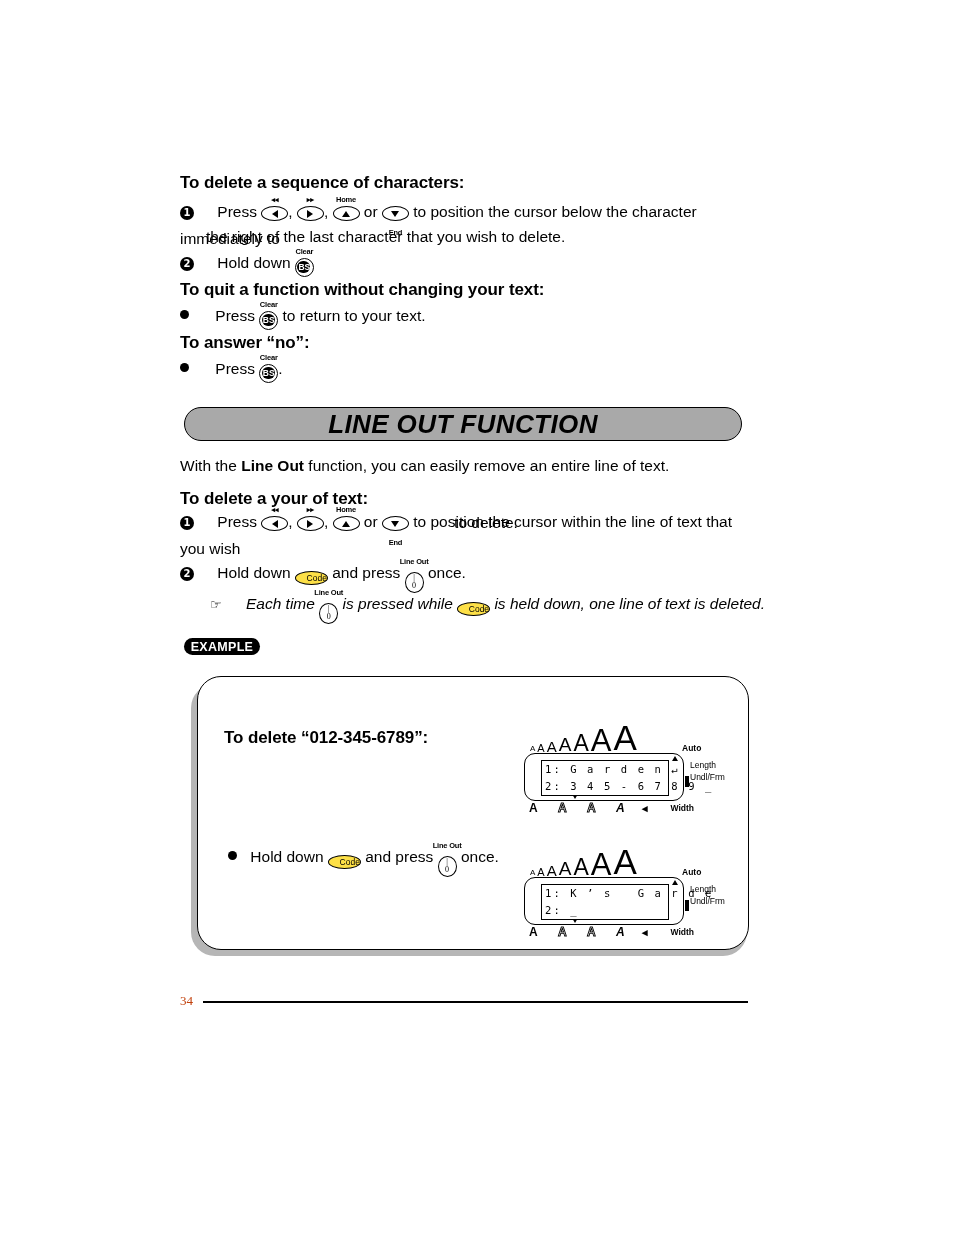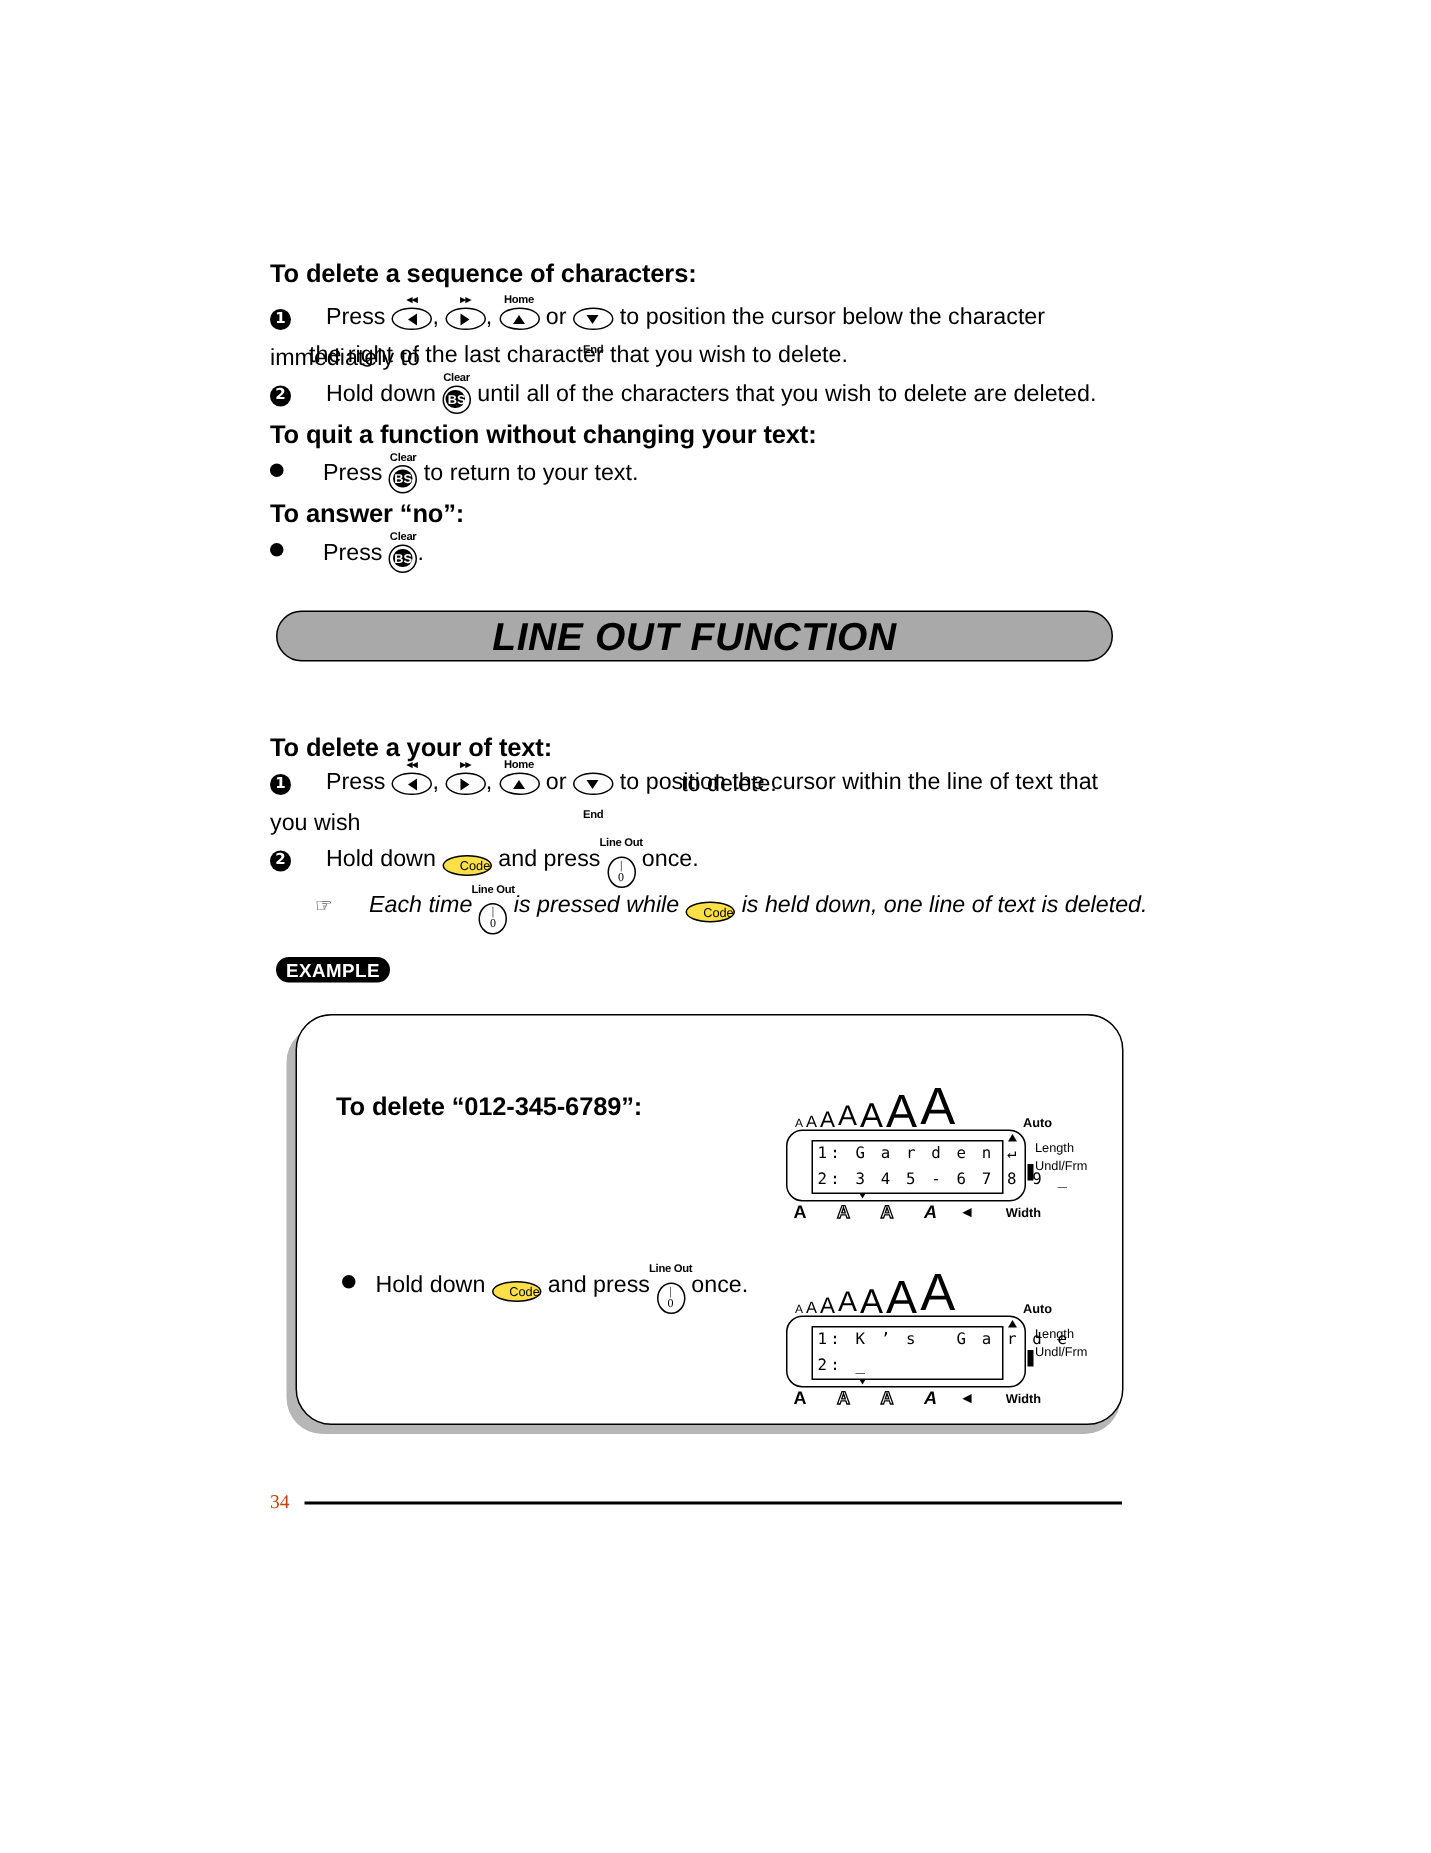--- a/index.html
+++ b/index.html
@@ -364,21 +364,20 @@
   <div style="position:absolute;left:206px;top:226px;width:560px;" class="body-txt">the right of the last character that you wish to delete.</div>
 
   <div style="position:absolute;left:180px;top:252px;width:575px;" class="body-txt">
     <span class="num-badge">2</span>
     <span style="display:inline-block;width:19px;"></span><span>Hold down</span>
 
     <span class="keywrap">
       <span class="keycap-label" style="top:-10px;">Clear</span>
       <span class="bskey"><span class="bstxt">BS</span></span>
     </span>
-    <span>until all of the characters that you wish to delete are deleted.</span>
   </div>
 
   <div style="position:absolute;left:180px;top:280px;" class="sec-head">To quit a function without changing your text:</div>
   <div style="position:absolute;left:180px;top:305px;width:575px;" class="body-txt">
     <span class="dot-badge"></span>
     <span style="display:inline-block;width:22px;"></span><span>Press</span>
 
     <span class="keywrap">
       <span class="keycap-label" style="top:-10px;">Clear</span>
       <span class="bskey"><span class="bstxt">BS</span></span>
@@ -394,20 +393,25 @@
     <span class="keywrap">
       <span class="keycap-label" style="top:-10px;">Clear</span>
       <span class="bskey"><span class="bstxt">BS</span></span>
     </span><span>.</span>
   </div>
 
   <div class="banner" style="left:184px;top:407px;width:556px;height:32px;align-items:center;">
     <span class="banner-txt">LINE OUT FUNCTION</span>
   </div>
 
+  <div style="position:absolute;left:180px;top:455px;width:575px;" class="body-txt">
+    <span>With the</span>
+    <span class="bold">Line Out</span>
+    <span>function, you can easily remove an entire line of text.</span>
+  </div>
 
   <div style="position:absolute;left:180px;top:489px;" class="sec-head">To delete a your of text:</div>
 
   <div style="position:absolute;left:180px;top:511px;width:580px;" class="body-txt">
     <span class="num-badge">1</span>
     <span style="display:inline-block;width:19px;"></span><span>Press</span>
 
     <span class="keywrap">
       <span class="keycap-label">◂◂</span>
       <span class="arrowkey"><i class="tri tri-left"></i></span>

